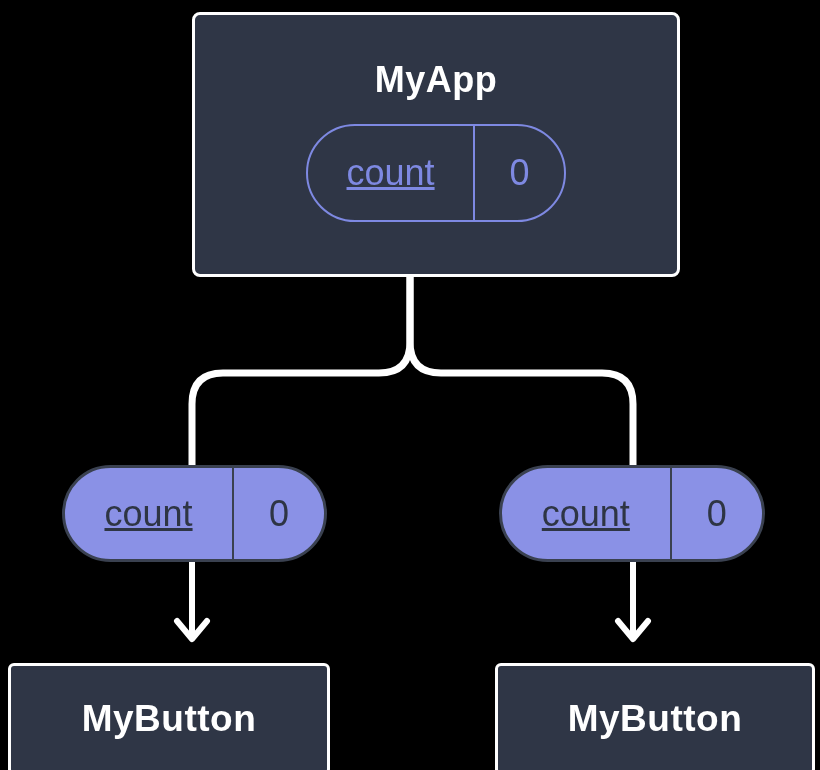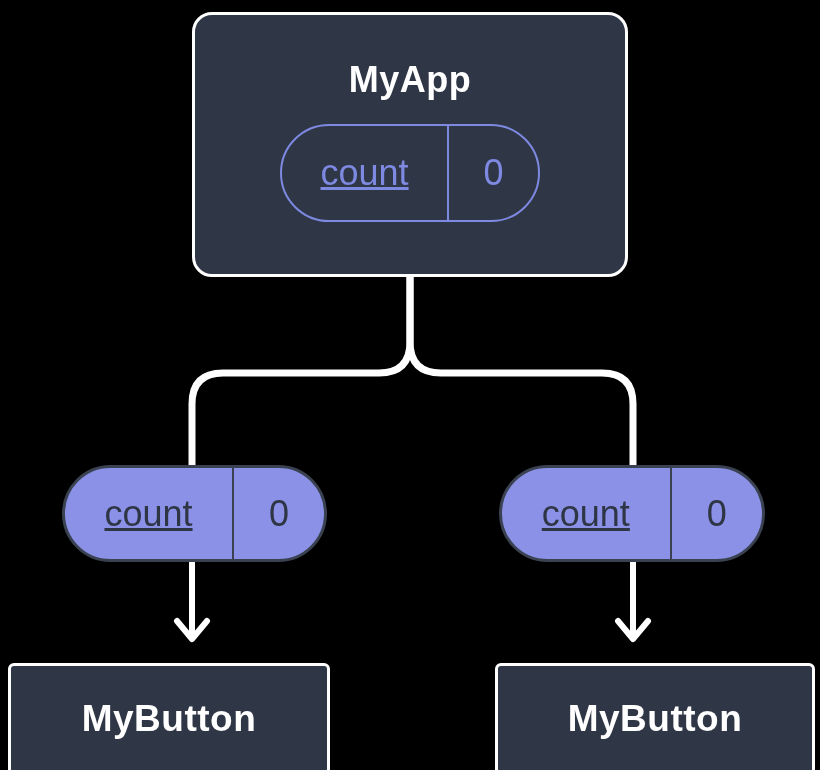--- a/index.html
+++ b/index.html
@@ -32,22 +32,22 @@
 
   .node {
     position: absolute;
     box-sizing: border-box;
     background: var(--node-fill, #2F3646);
     border: 3px solid var(--node-border, #FFFFFF);
     z-index: 2;
   }
   .app-box {
     left: 192px; top: 12px;
-    width: 436px; height: 265px;
-    border-radius: 20px;
+    width: 488px; height: 265px;
+    border-radius: 8px;
     display: flex;
     flex-direction: column;
     align-items: center;
   }
   .app-title {
     margin-top: 44px;
     color: #FFFFFF;
     font-size: 36px;
     font-weight: 600;
     letter-spacing: 0.5px;

